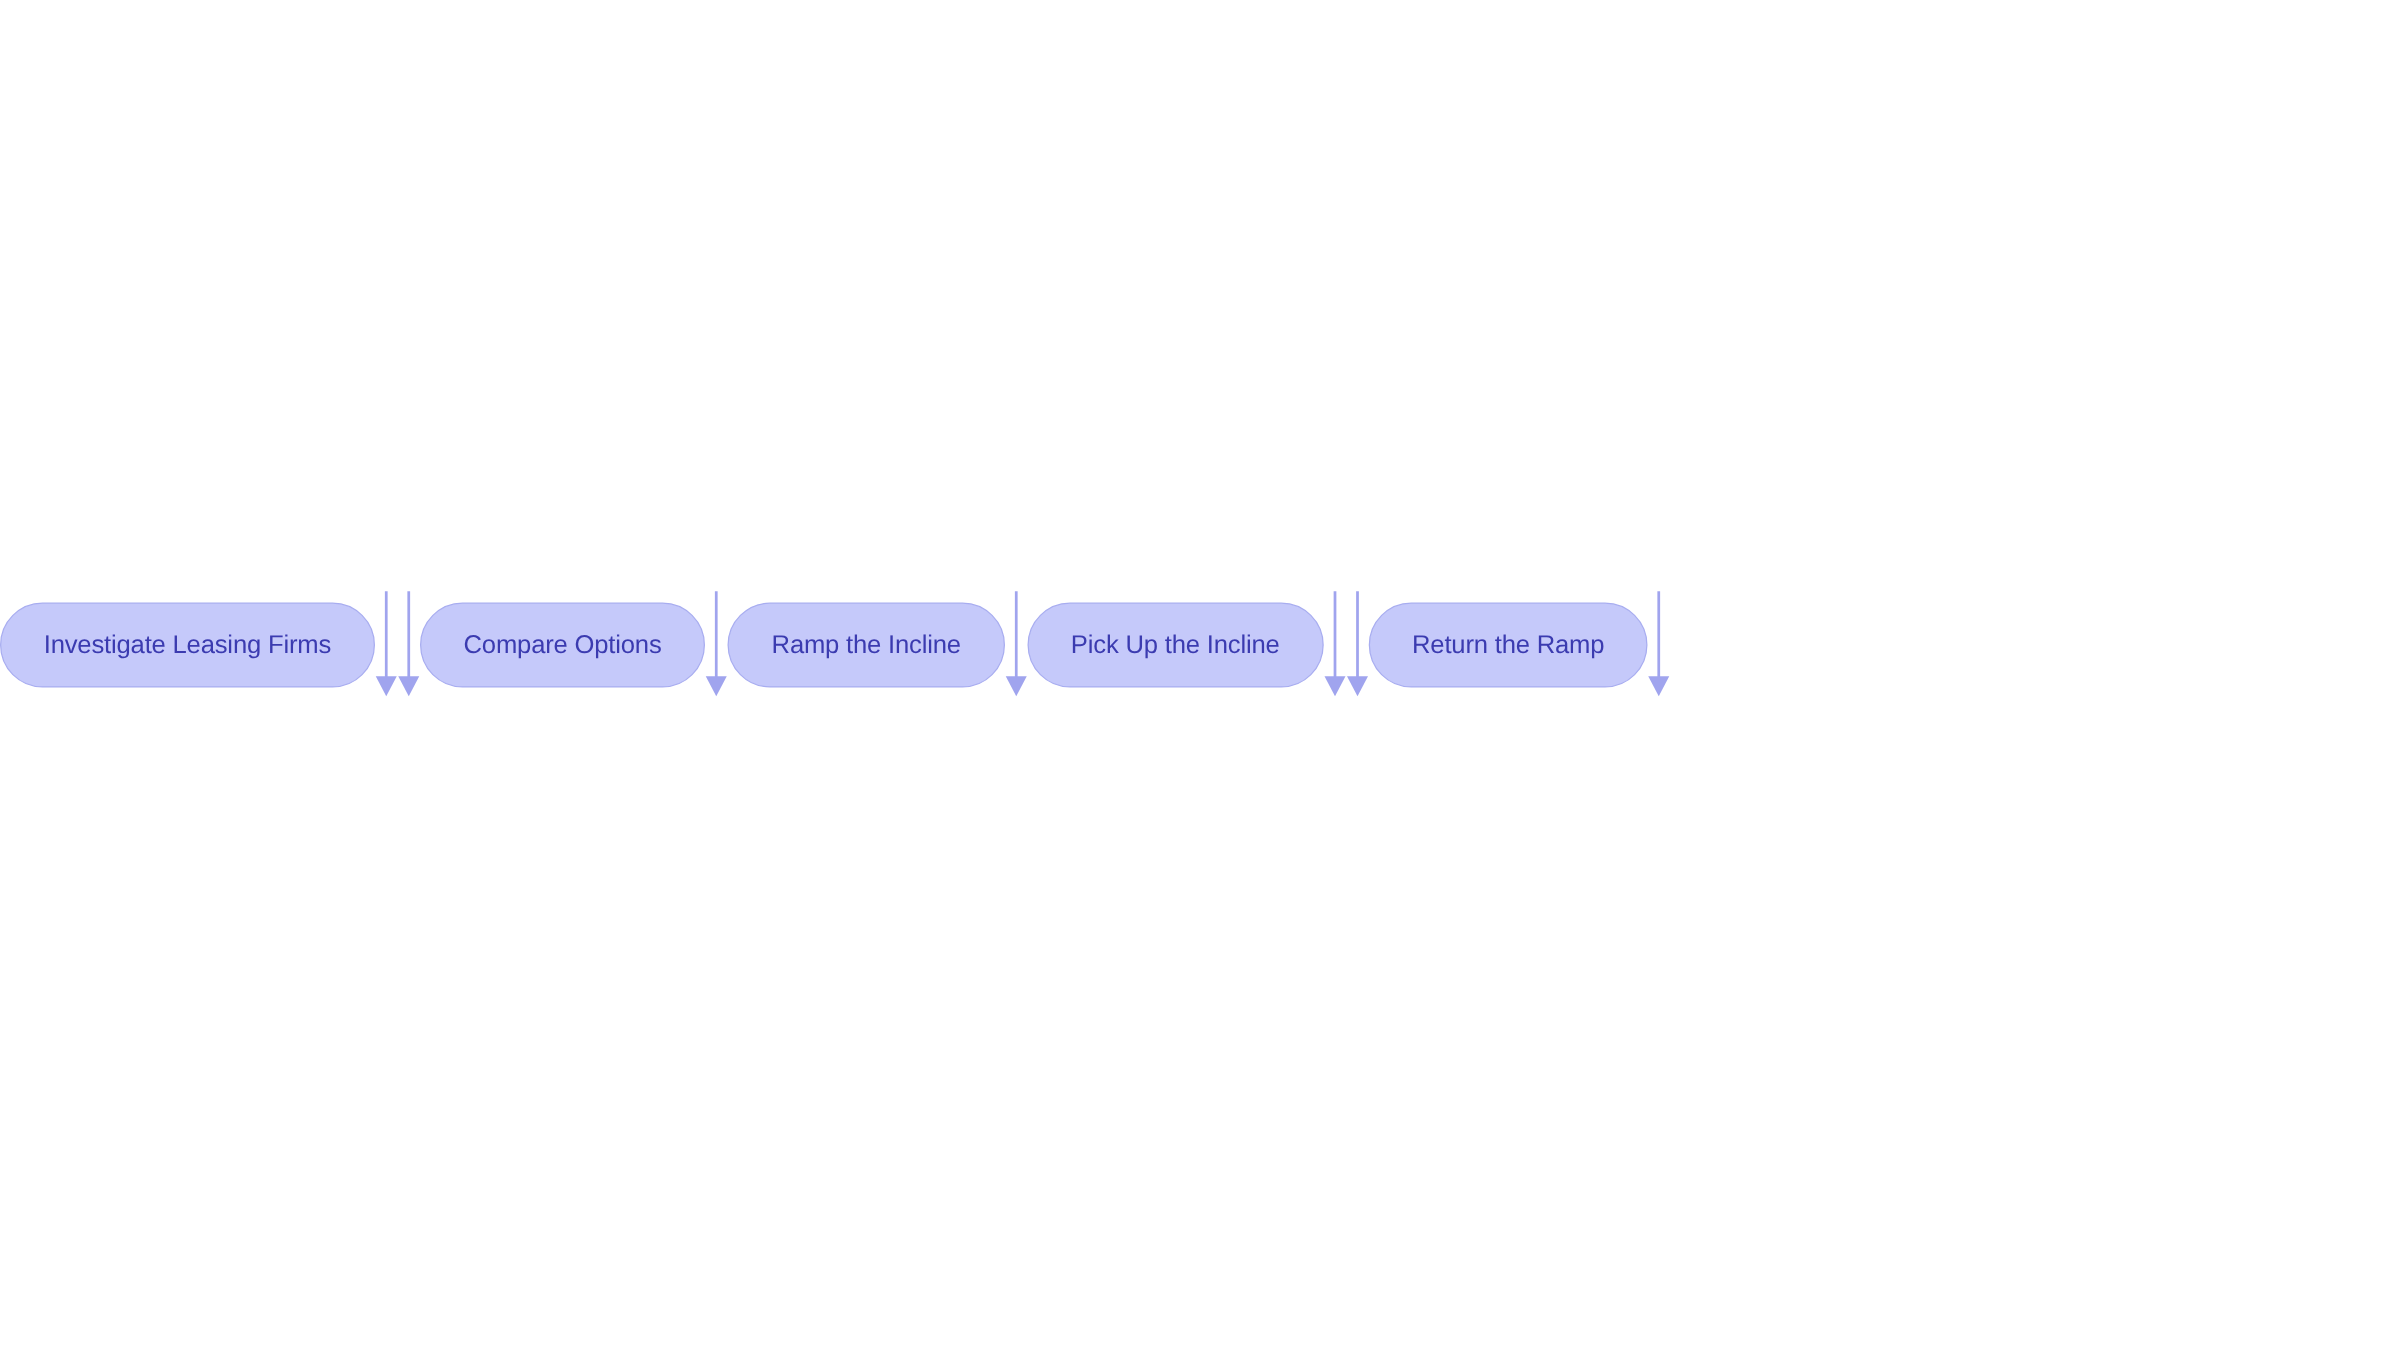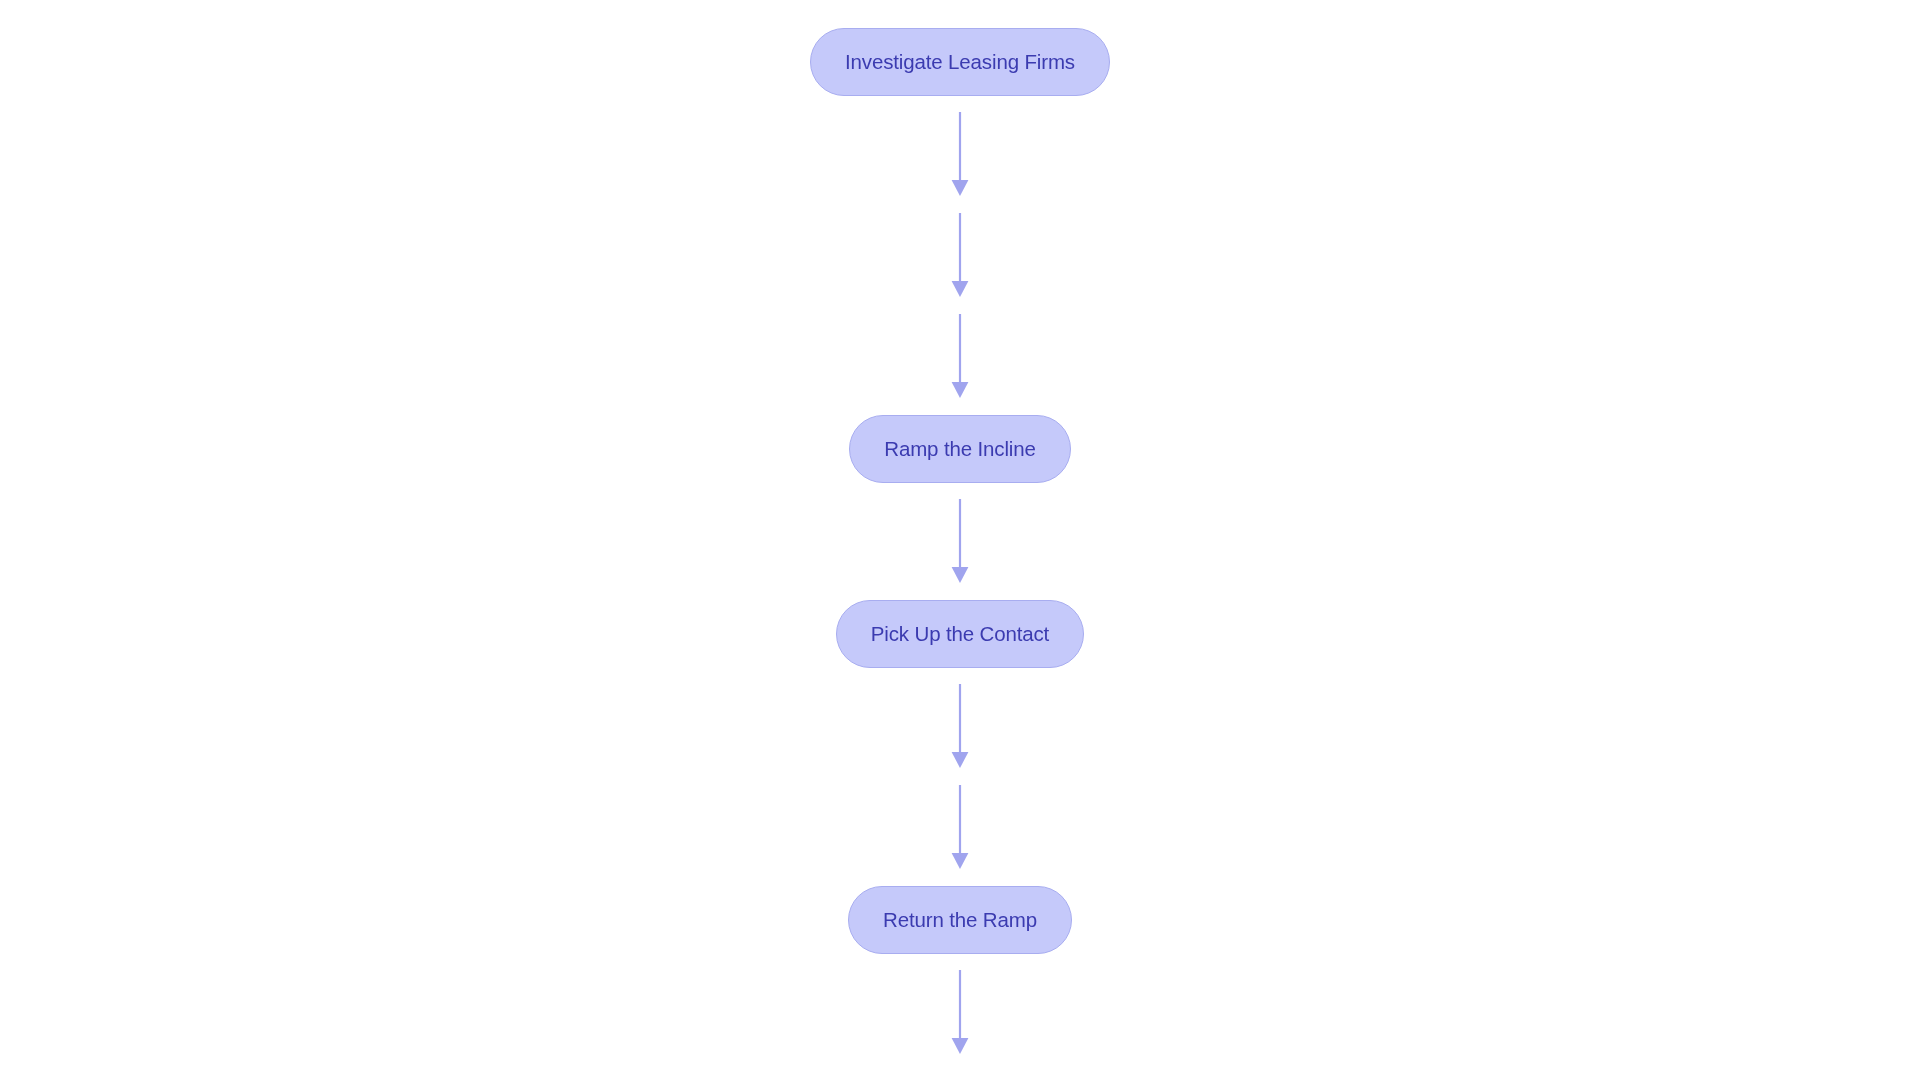--- a/index.html
+++ b/index.html
@@ -22,23 +22,22 @@
     background: #ffffff;
   }
 
   .flow-column {
     position: absolute;
     left: 0;
     top: 0;
     width: 1920px;
     height: 1031px;
     display: flex;
-    flex-direction: column;
+    flex-direction: row;
     align-items: center;
-    gap: 16px;
   }
 
   .node-row {
     display: flex;
     justify-content: center;
     align-items: center;
     height: 68px;
     flex: 0 0 auto;
   }
 
@@ -96,41 +95,44 @@
     </div>
 
 
     <div class="connector">
       <svg viewBox="0 0 18 85" xmlns="http://www.w3.org/2000/svg" aria-hidden="true">
         <line x1="9" y1="0" x2="9" y2="69" stroke="#a0a4ee" stroke-width="2.2"></line>
         <polygon points="9,84 0.6,68 17.4,68" fill="#a0a4ee"></polygon>
       </svg>
     </div>
 
+    <div class="node-row">
+      <div class="node">Compare Options</div>
+    </div>
 
     <div class="connector">
       <svg viewBox="0 0 18 85" xmlns="http://www.w3.org/2000/svg" aria-hidden="true">
         <line x1="9" y1="0" x2="9" y2="69" stroke="#a0a4ee" stroke-width="2.2"></line>
         <polygon points="9,84 0.6,68 17.4,68" fill="#a0a4ee"></polygon>
       </svg>
     </div>
 
     <div class="node-row">
       <div class="node">Ramp the Incline</div>
     </div>
 
     <div class="connector">
       <svg viewBox="0 0 18 85" xmlns="http://www.w3.org/2000/svg" aria-hidden="true">
         <line x1="9" y1="0" x2="9" y2="69" stroke="#a0a4ee" stroke-width="2.2"></line>
         <polygon points="9,84 0.6,68 17.4,68" fill="#a0a4ee"></polygon>
       </svg>
     </div>
 
     <div class="node-row">
-      <div class="node">Pick Up the Contact</div>
+      <div class="node">Pick Up the Incline</div>
     </div>
 
     <div class="connector">
       <svg viewBox="0 0 18 85" xmlns="http://www.w3.org/2000/svg" aria-hidden="true">
         <line x1="9" y1="0" x2="9" y2="69" stroke="#a0a4ee" stroke-width="2.2"></line>
         <polygon points="9,84 0.6,68 17.4,68" fill="#a0a4ee"></polygon>
       </svg>
     </div>
 
 

